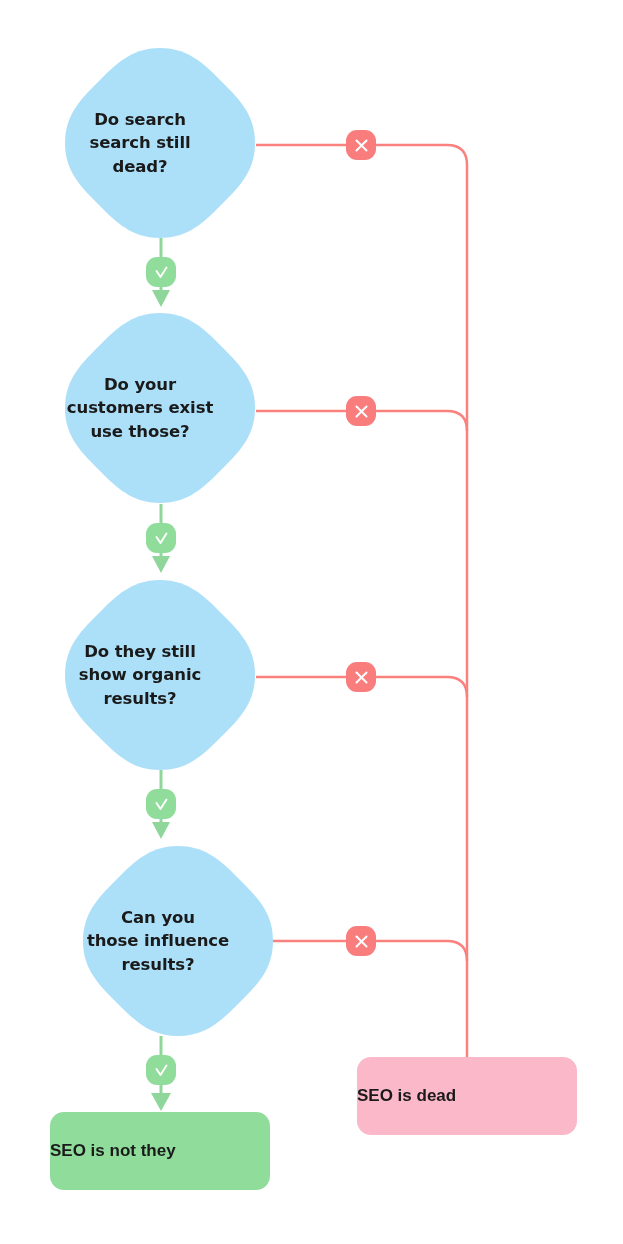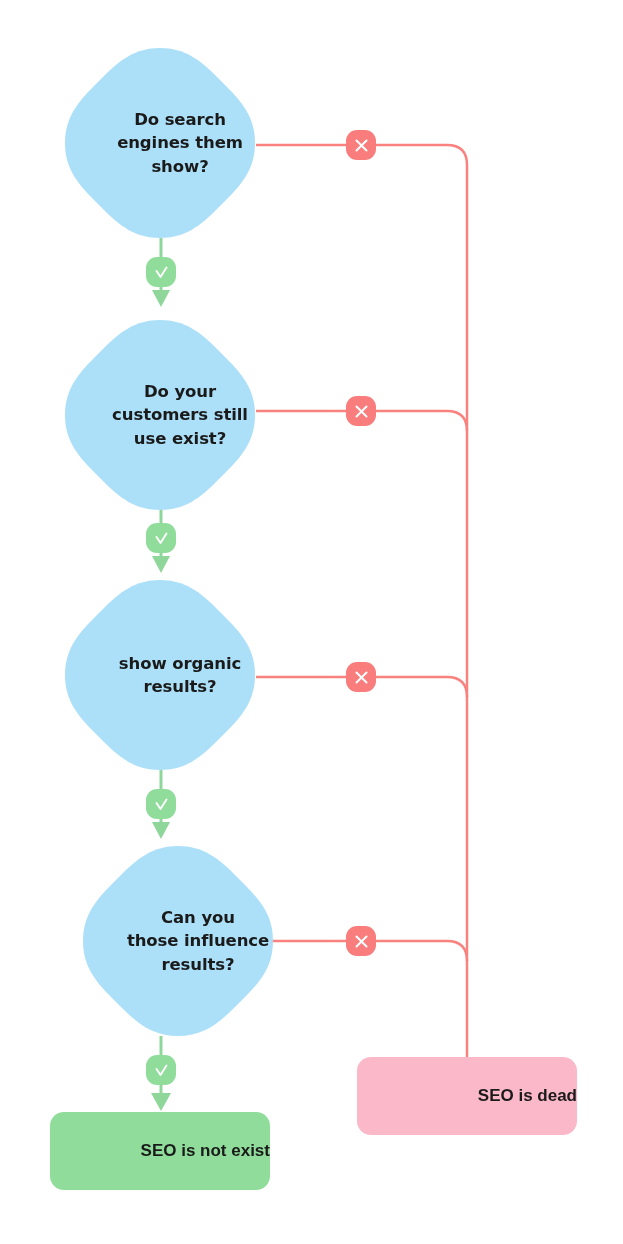--- a/index.html
+++ b/index.html
@@ -21,21 +21,21 @@
     position: absolute;
     left: 0;
     top: 0;
     width: 623px;
     height: 1244px;
   }
   .node {
     position: absolute;
     display: flex;
     align-items: center;
-    justify-content: flex-end;
+    justify-content: flex-start;
     box-sizing: border-box;
   }
   .decision-node {
     width: 190px;
     height: 190px;
   }
   .decision-shape {
     position: absolute;
     left: 0;
     top: 0;
@@ -108,41 +108,42 @@
       <polygon points="467,1111 456,1090 478,1090" fill="#f9827f"></polygon>
     </g>
   </svg>
 
   <div class="node decision-node" style="left:65px; top:48px;">
     <svg class="decision-shape" viewBox="0 0 190 190" xmlns="http://www.w3.org/2000/svg">
       <path d="M 95 0 C 120 0 135 12 152 29 L 161 38 C 178 55 190 70 190 95 C 190 120 178 135 161 152 L 152 161 C 135 178 120 190 95 190 C 70 190 55 178 38 161 L 29 152 C 12 135 0 120 0 95 C 0 70 12 55 29 38 L 38 29 C 55 12 70 0 95 0 Z" fill="#ace0f9"></path>
     </svg>
     <div class="decision-label">
       <div>Do search</div>
-      <div>engines them</div>
-      <div>show?</div>
-    </div>
-  </div>
-
-  <div class="node decision-node" style="left:65px; top:320px;">
+      <div>search still</div>
+      <div>dead?</div>
+    </div>
+  </div>
+
+  <div class="node decision-node" style="left:65px; top:313px;">
     <svg class="decision-shape" viewBox="0 0 190 190" xmlns="http://www.w3.org/2000/svg">
       <path d="M 95 0 C 120 0 135 12 152 29 L 161 38 C 178 55 190 70 190 95 C 190 120 178 135 161 152 L 152 161 C 135 178 120 190 95 190 C 70 190 55 178 38 161 L 29 152 C 12 135 0 120 0 95 C 0 70 12 55 29 38 L 38 29 C 55 12 70 0 95 0 Z" fill="#ace0f9"></path>
     </svg>
     <div class="decision-label">
       <div>Do your</div>
-      <div>customers still</div>
-      <div>use exist?</div>
+      <div>customers exist</div>
+      <div>use those?</div>
     </div>
   </div>
 
   <div class="node decision-node" style="left:65px; top:580px;">
     <svg class="decision-shape" viewBox="0 0 190 190" xmlns="http://www.w3.org/2000/svg">
       <path d="M 95 0 C 120 0 135 12 152 29 L 161 38 C 178 55 190 70 190 95 C 190 120 178 135 161 152 L 152 161 C 135 178 120 190 95 190 C 70 190 55 178 38 161 L 29 152 C 12 135 0 120 0 95 C 0 70 12 55 29 38 L 38 29 C 55 12 70 0 95 0 Z" fill="#ace0f9"></path>
     </svg>
     <div class="decision-label">
+      <div>Do they still</div>
       <div>show organic</div>
       <div>results?</div>
     </div>
   </div>
 
   <div class="node decision-node" style="left:83px; top:846px;">
     <svg class="decision-shape" viewBox="0 0 190 190" xmlns="http://www.w3.org/2000/svg">
       <path d="M 95 0 C 120 0 135 12 152 29 L 161 38 C 178 55 190 70 190 95 C 190 120 178 135 161 152 L 152 161 C 135 178 120 190 95 190 C 70 190 55 178 38 161 L 29 152 C 12 135 0 120 0 95 C 0 70 12 55 29 38 L 38 29 C 55 12 70 0 95 0 Z" fill="#ace0f9"></path>
     </svg>
     <div class="decision-label">
@@ -192,20 +193,20 @@
     </svg>
   </div>
   <div class="badge" style="left:346px; top:926px; background:#fa7d7d;">
     <svg width="15" height="15" viewBox="0 0 15 15" xmlns="http://www.w3.org/2000/svg">
       <line x1="2.5" y1="2.5" x2="12.5" y2="12.5" stroke="#ffffff" stroke-width="2" stroke-linecap="round"></line>
       <line x1="12.5" y1="2.5" x2="2.5" y2="12.5" stroke="#ffffff" stroke-width="2" stroke-linecap="round"></line>
     </svg>
   </div>
 
   <div class="node terminal-node" style="left:50px; top:1112px; width:220px; height:78px; background:#90dd9b;">
-    <span class="terminal-label">SEO is not exist</span>
+    <span class="terminal-label">SEO is not they</span>
   </div>
 
   <div class="node terminal-node" style="left:357px; top:1057px; width:220px; height:78px; background:#fbb8c9;">
     <span class="terminal-label">SEO is dead</span>
   </div>
 
 </div>
 
 </body></html>

